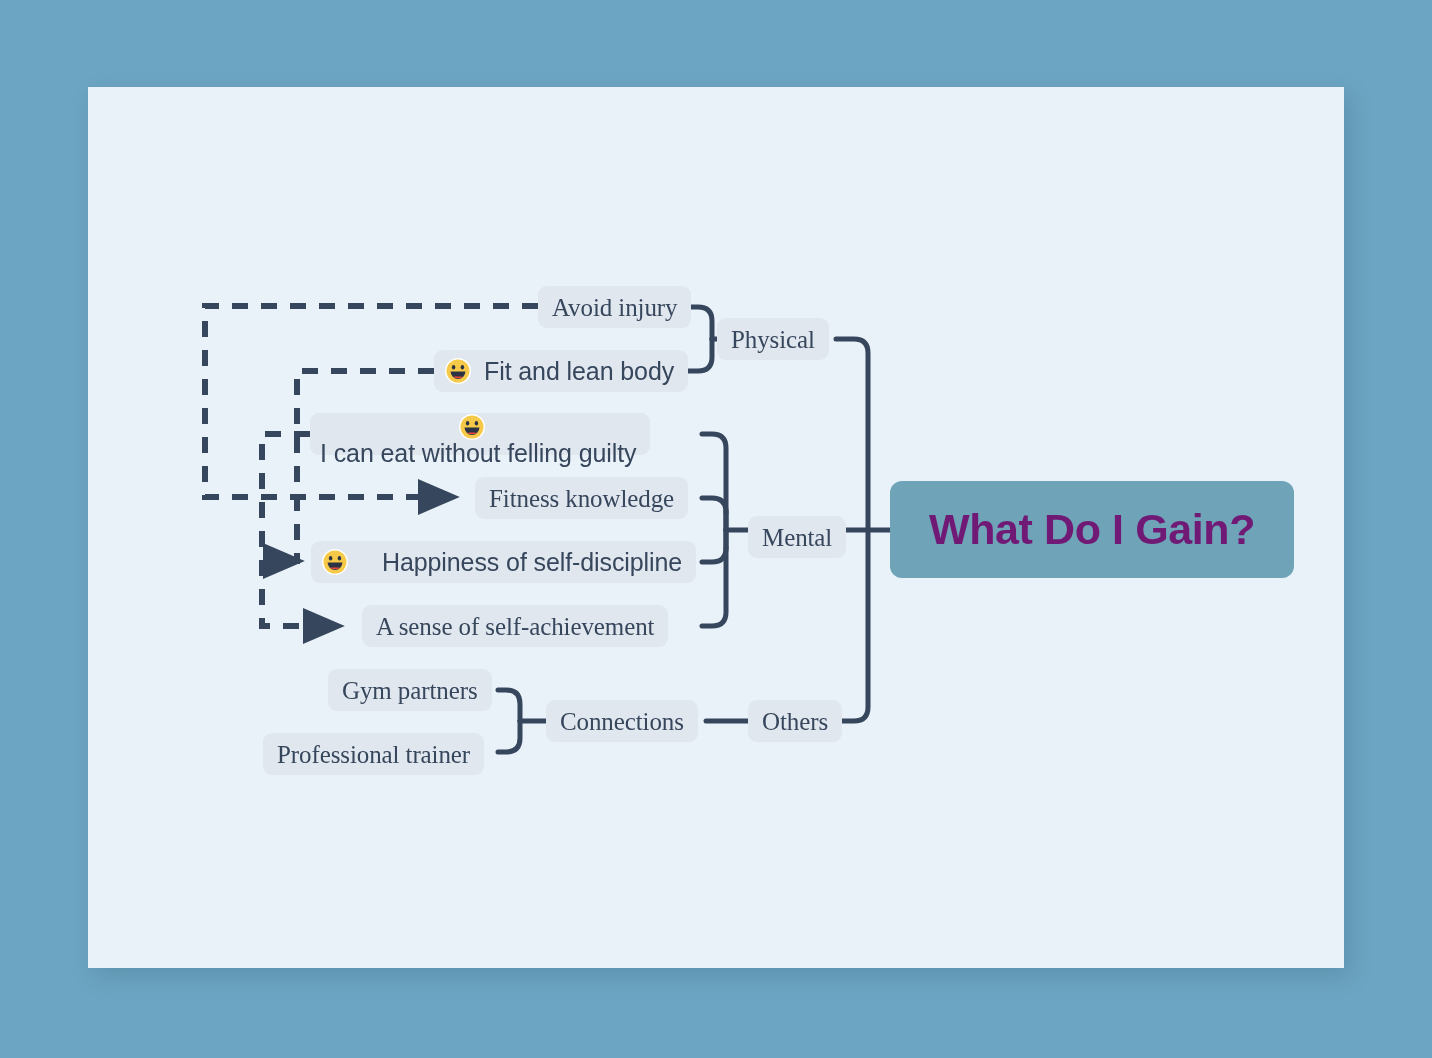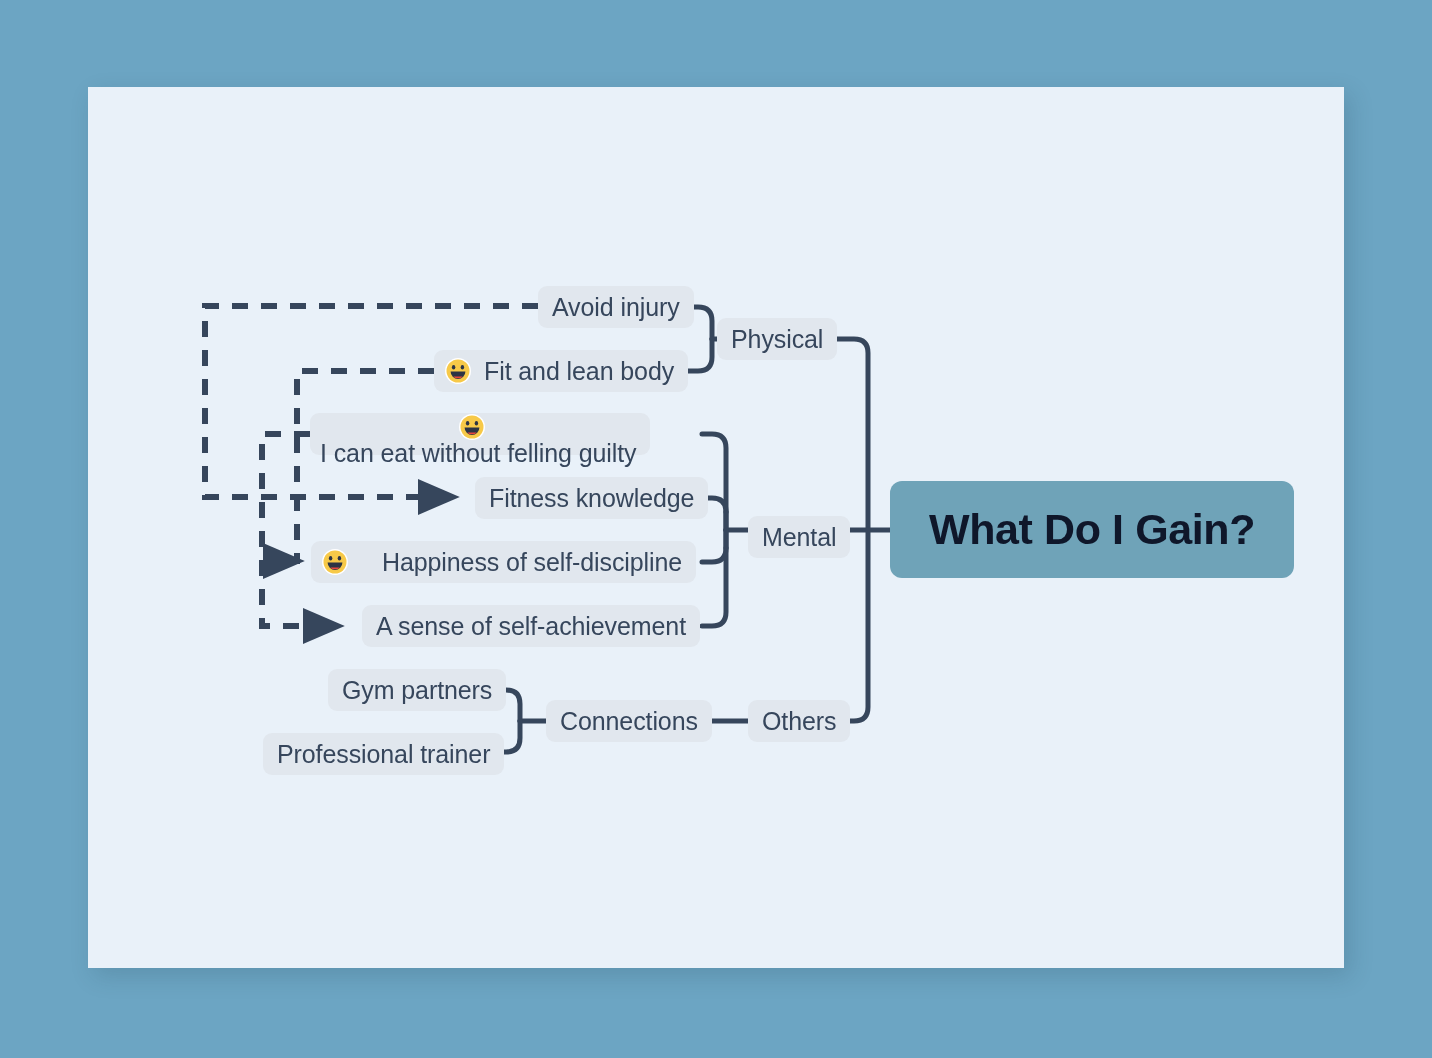--- a/index.html
+++ b/index.html
@@ -51,21 +51,21 @@
     display: flex;
     align-items: center;
     border-radius: 9px;
     background: #e1e7ee;
     color: #36465c;
     font-size: 25px;
     line-height: 1;
     letter-spacing: -0.1px;
     white-space: nowrap;
   }
-  .node.pad-plain { padding: 0 14px; }
+  .node.pad-plain { padding: 0 14px; font-family: Liberation Serif, serif; }
   .node.pad-emoji { padding: 0 14px 0 10px; }
 
   .node .emoji {
     display: inline-block;
     width: 28px;
     height: 28px;
     margin-right: 12px;
     flex: 0 0 28px;
     position: relative;
   }
@@ -77,21 +77,21 @@
     position: absolute;
     left: 890px;
     top: 481px;
     width: 404px;
     height: 97px;
     background: #6fa3b8;
     border-radius: 12px;
     display: flex;
     align-items: center;
     justify-content: center;
-    color: #0f172a;
+    color: #701a75;
     font-size: 43px;
     font-weight: bold;
     letter-spacing: -0.4px;
     white-space: nowrap;
   }
 
   
   #footer {
     position: absolute;
     left: 0;

